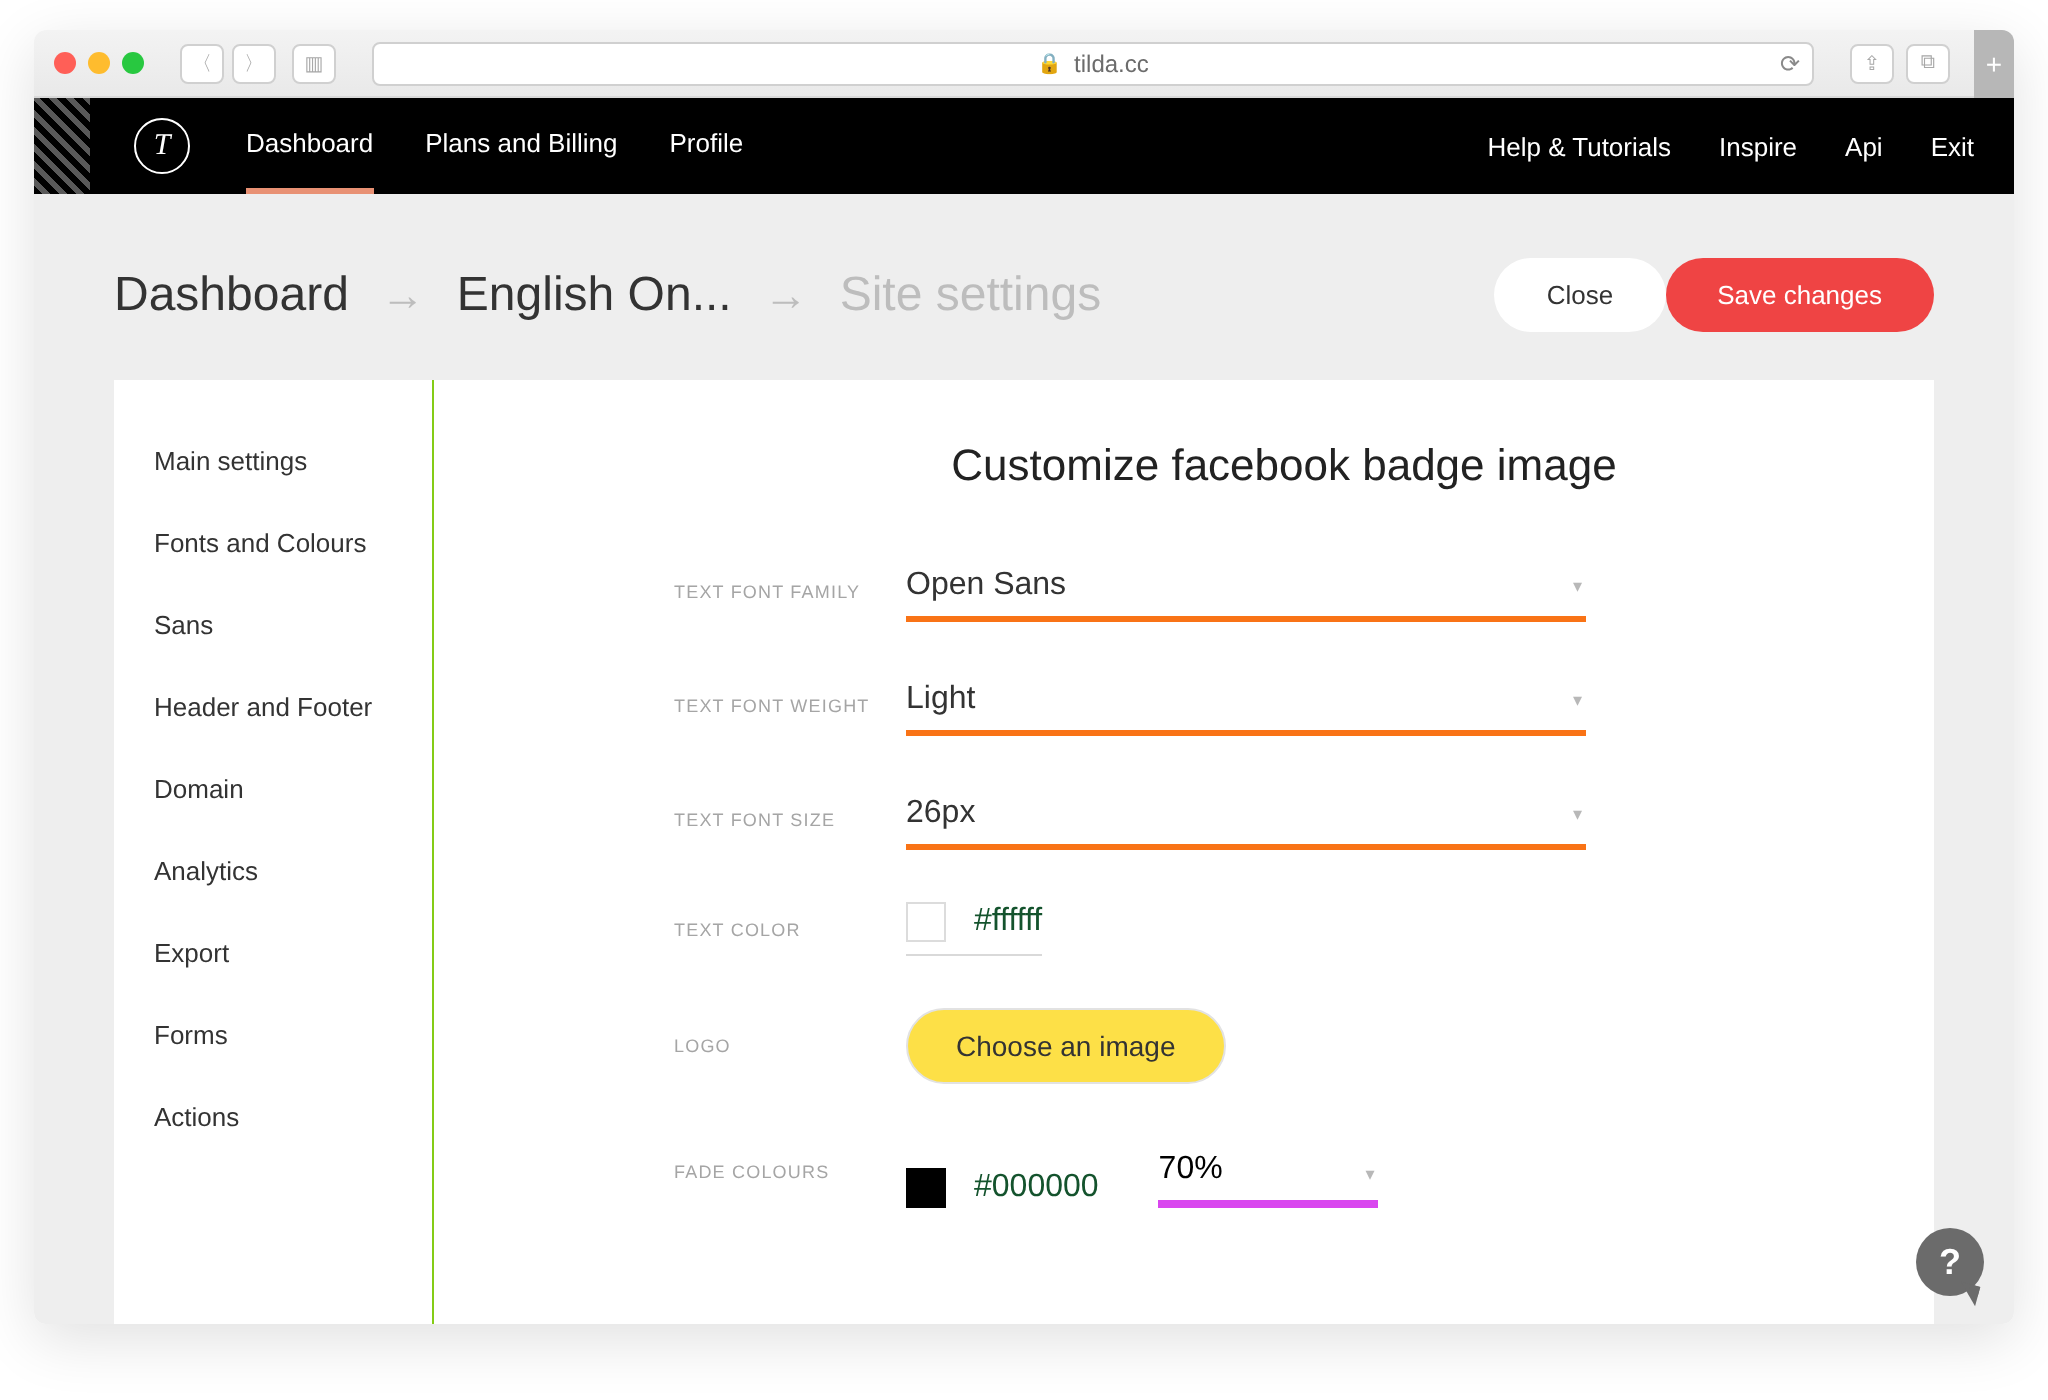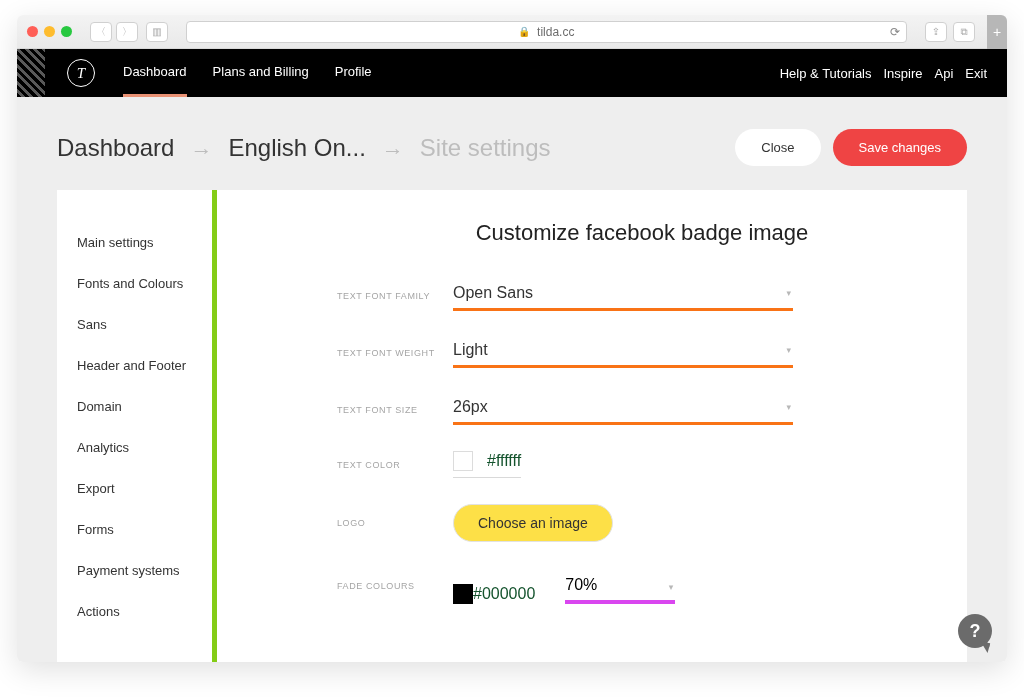--- a/index.html
+++ b/index.html
@@ -52,52 +52,52 @@
   }
   .herringbone{
     position:absolute; left:0; top:0; width:28px; height:48px;
     background: repeating-linear-gradient(45deg,#000,#000 3px,#fff 3px,#fff 6px);
     opacity:.35;
   }
   .logo-circle{width:28px;height:28px;border:1.5px solid #fff;border-radius:50%;display:flex;align-items:center;justify-content:center;font-size:15px;font-style:italic;margin-left:30px;font-family:Georgia,serif;}
   .nav-left{display:flex; gap:26px; margin-left:28px; align-items:center; height:48px;}
   .nav-left span{height:48px; display:flex; align-items:center; border-bottom:3px solid transparent; cursor:pointer;}
   .nav-left span.active{border-bottom-color:#e89174;}
-  .nav-right{margin-left:auto; display:flex; gap:12px;}
+  .nav-right{margin-left:auto; display:flex; gap:24px;}
 
   
   .page-wrap{background:#eeeeee; padding:20px 40px 0; min-height:560px;}
   .crumb-row{display:flex; align-items:center; padding: 12px 0 24px;}
   .crumb{font-size:24px; color:#333; font-weight:300;}
   .crumb.muted{color:#bdbdbd;}
   .crumb-arrow{color:#bdbdbd; margin:0 16px; font-size:22px;}
-  .crumb-actions{margin-left:auto; display:flex; gap:12px;}
+  .crumb-actions{margin-left:auto; display:flex; }
   .btn{border:none; border-radius:22px; padding:11px 26px; font-size:13px; cursor:pointer;}
   .btn-white{background:#fff; color:#333;}
   .btn-orange{background:#ef4444; color:#fff;}
 
   
   .panel{background:#fff; display:flex; min-height:440px;}
-  .sidebar{width:160px; border-right:5px solid #84cc16; padding:32px 0 20px 20px;}
+  .sidebar{width:160px; border-right:1px solid #84cc16; padding:20px 0 20px 20px;}
   .sidebar-item{font-size:13px; color:#333; padding:13px 0; cursor:pointer;}
   .content{flex:1; padding:30px 20px 32px 120px;}
   .content-title{font-size:22px; font-weight:300; color:#222; text-align:center; margin-bottom:34px;}
 
   .field-row{display:flex; align-items:center; margin-bottom:26px;}
   .field-label{width:110px; font-size:9px; letter-spacing:.6px; color:#a5a5a5; text-transform:uppercase;}
   .select-wrap{flex:1; max-width:340px; position:relative; border-bottom:3px solid #f97316; padding:4px 18px 6px 0; font-size:16px; color:#333; cursor:pointer; margin-left:6px;}
   .select-caret{position:absolute; right:2px; top:8px; font-size:9px; color:#b8b8b8;}
   .color-row{display:flex; align-items:center; gap:14px; border-bottom:1px solid #d9d9d9; padding-bottom:6px; max-width:210px; margin-left:6px;}
   .swatch{width:20px;height:20px; border:1px solid #dcdcdc;}
   .swatch.white{background:#fff;}
   .swatch.black{background:#000;border-color:#000;}
   .color-text{font-size:16px; color:#14532d;}
   .choose-btn{border:1px solid #e2e2e2; background:#fde047; border-radius:22px; padding:10px 24px; font-size:14px; color:#333; margin-left:6px; cursor:pointer;}
   .fade-row{display:flex; align-items:flex-end; gap:30px; margin-left:6px;}
-  .fade-color{display:flex; align-items:center; margin-top:16px;}
+  .fade-color{display:flex; align-items:center; gap:14px;margin-top:16px;}
   .pct-select{border-bottom:4px solid #d946ef; padding:2px 20px 6px 0; font-size:16px; position:relative; width:110px; cursor:pointer;}
 
   .help-bubble{
     position:fixed; right:32px; bottom:52px;
     width:34px;height:34px;border-radius:50%;
     background:#6b6b6b;color:#fff;display:flex;align-items:center;justify-content:center;
     font-size:18px;font-weight:bold;cursor:pointer;
   }
   .help-bubble::after{content:"";position:absolute;bottom:-4px;right:3px;border:5px solid transparent;border-top-color:#6b6b6b;border-right-color:#6b6b6b;transform:rotate(15deg);}
 </style>
@@ -161,21 +161,20 @@
     <div class="panel">
       <div class="sidebar">
         <div class="sidebar-item">Main settings</div>
         <div class="sidebar-item">Fonts and Colours</div>
         <div class="sidebar-item">Sans</div>
         <div class="sidebar-item">Header and Footer</div>
         <div class="sidebar-item">Domain</div>
         <div class="sidebar-item">Analytics</div>
         <div class="sidebar-item">Export</div>
         <div class="sidebar-item">Forms</div>
-        <div class="sidebar-item">Payment systems</div>
         <div class="sidebar-item">Actions</div>
       </div>
 
       <div class="content">
         <div class="content-title">Customize facebook badge image</div>
 
         <div class="field-row">
           <div class="field-label">TEXT FONT FAMILY</div>
           <div class="select-wrap">
             <span>Open Sans</span>

